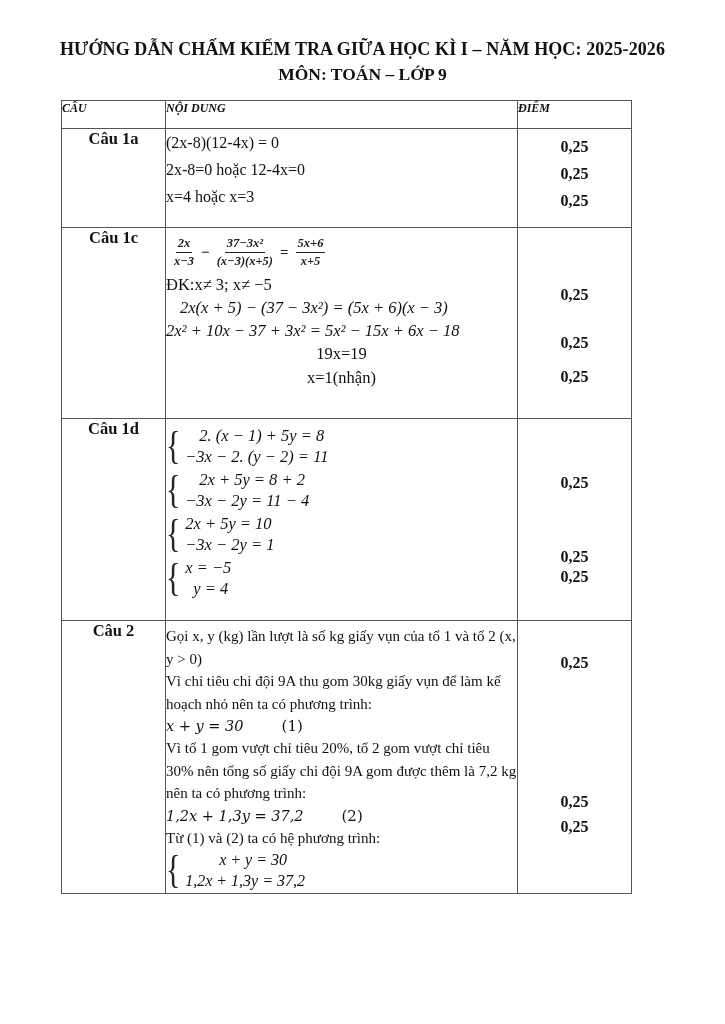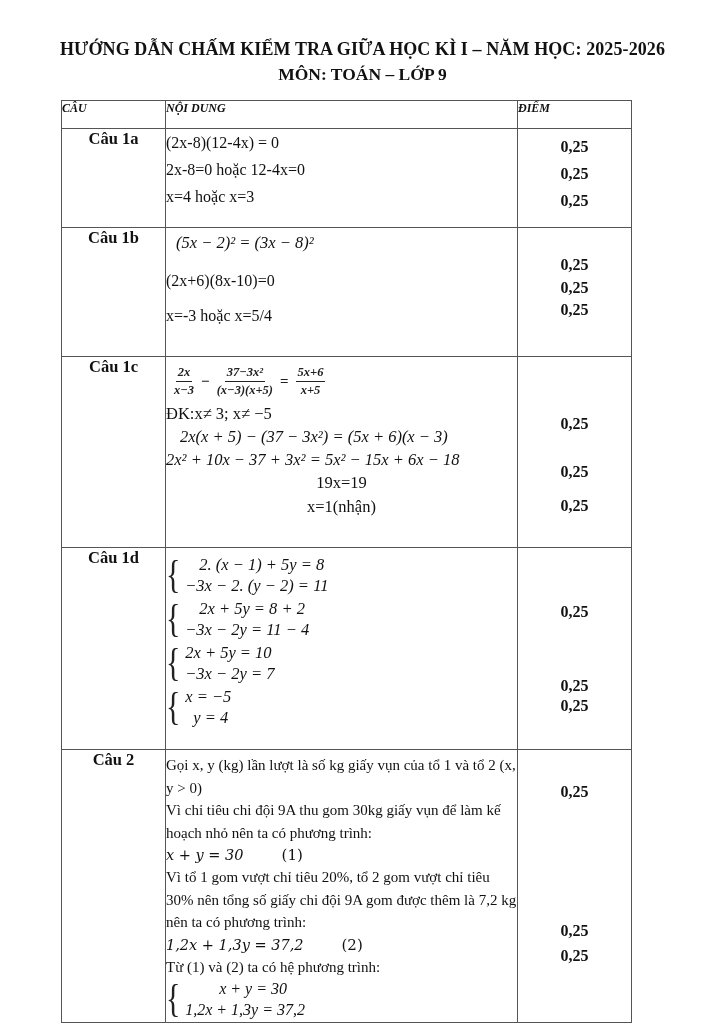--- a/index.html
+++ b/index.html
@@ -87,33 +87,20 @@
         <div class="ln">2x-8=0 hoặc 12-4x=0</div>
         <div class="ln">x=4 hoặc x=3</div>
       </td>
       <td class="diem">
         <span class="pt" style="top:9px">0,25</span>
         <span class="pt" style="top:36px">0,25</span>
         <span class="pt" style="top:63px">0,25</span>
       </td>
     </tr>
 
-    <tr class="r1b" style="height:129px;">
-      <td class="cau">Câu 1b</td>
-      <td class="nd">
-        <div class="math ln1">(5x − 2)² = (3x − 8)²</div>
-        <div class="ln ln2">(2x+6)(8x-10)=0</div>
-        <div class="ln ln3">x=-3 hoặc x=5/4</div>
-      </td>
-      <td class="diem">
-        <span class="pt" style="top:28px">0,25</span>
-        <span class="pt" style="top:51px">0,25</span>
-        <span class="pt" style="top:73px">0,25</span>
-      </td>
-    </tr>
 
     <tr class="r1c" style="height:191px;">
       <td class="cau">Câu 1c</td>
       <td class="nd" style="padding-top:2px;">
         <div class="frac-eq">
           <span class="frac">
               <span class="num">2x</span>
               <span class="den">x−3</span>
             </span>
           <span class="op">−</span>
@@ -154,21 +141,21 @@
           <span class="brace">{</span>
           <span class="sys-lines">
             <span class="sl ind1">2x + 5y = 8 + 2</span>
             <span class="sl">−3x − 2y = 11 − 4</span>
           </span>
         </div>
         <div class="sys">
           <span class="brace">{</span>
           <span class="sys-lines">
             <span class="sl">2x + 5y = 10</span>
-            <span class="sl">−3x − 2y = 7</span>
+            <span class="sl">−3x − 2y = 1</span>
           </span>
         </div>
         <div class="sys">
           <span class="brace">{</span>
           <span class="sys-lines">
             <span class="sl">x = −5</span>
             <span class="sl ind2">y = 4</span>
           </span>
         </div>
       </td>

